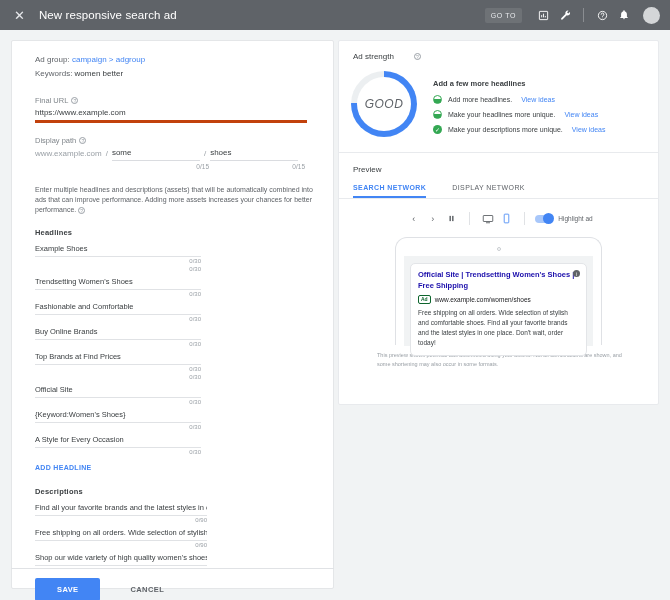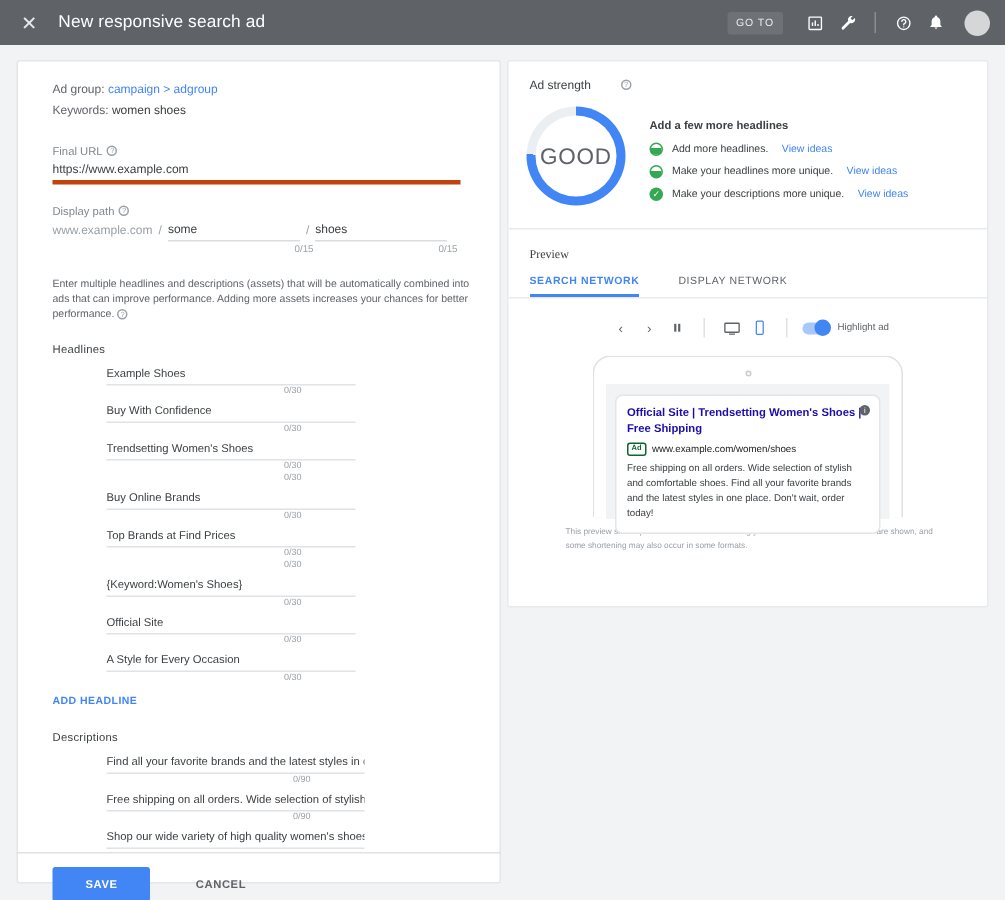--- a/index.html
+++ b/index.html
@@ -86,29 +86,29 @@
   .counter-row { display: flex; font-size: 6.5px; color: #9aa0a6; margin-top: 2px; }
   .cnt1 { width: 174px; text-align: right; }
   .cnt2 { width: 96px; text-align: right; }
 
   .helper-text {
     font-size: 7px; color: #5f6368; line-height: 1.45; margin: 15px 0 0 0;
   }
   .helper-text .qmark { vertical-align: middle; margin-left: 2px; }
 
   .section-head {
-    font-size: 7.5px; font-weight: normal; color: #3c4043;
+    font-size: 7.5px; font-weight: bold; color: #3c4043;
     margin: 13px 0 3px 0; letter-spacing: .2px;
   }
 
   .asset-row { margin-bottom: 0; }
   .asset-input {
     border-bottom: 1px solid #e0e2e5; font-size: 7.5px; color: #3c4043;
     padding: 4px 0 3px 0; cursor: text;
-    white-space: nowrap; overflow: hidden; text-overflow: clip; margin-left: 36px;
+    white-space: nowrap; overflow: hidden; text-overflow: clip;
   }
   .asset-count {
     font-size: 6px; color: #9aa0a6; text-align: right; padding: 1px 0 1px 0;
   }
   .headline-w { width: 166px; }
   .desc-w { width: 172px; }
 
   .add-link {
     font-size: 7px; color: #4285f4; font-weight: bold; letter-spacing: .3px;
     margin-top: 8px; cursor: pointer; display: inline-block;
@@ -123,21 +123,21 @@
 
   .ring-wrap { width: 68px; height: 68px; position: relative; margin: 4px 0 0 2px; }
   .ring {
     width: 66px; height: 66px; border-radius: 50%;
     background: conic-gradient(from 0deg, #4285f4 0deg 272deg, #eceff1 272deg 360deg);
     display: flex; align-items: center; justify-content: center;
   }
   .ring-hole {
     width: 54px; height: 54px; border-radius: 50%; background: #fff;
     display: flex; align-items: center; justify-content: center;
-    font-size: 15px; color: #5f6368; letter-spacing: .5px;
+    font-size: 12px; color: #5f6368; letter-spacing: .5px; font-style: italic;
   }
 
   .as-tips { padding: 12px 0 0 14px; }
   .tips-title { font-size: 7.5px; font-weight: bold; color: #3c4043; margin-bottom: 7px; }
   .tip { display: flex; align-items: center; gap: 6px; margin-bottom: 6px; }
   .tip-txt { font-size: 7px; color: #3c4043; }
   .tip-link { font-size: 7px; color: #4285f4; cursor: pointer; margin-left: 3px; }
   .ic-half {
     width: 9px; height: 9px; border-radius: 50%; flex: 0 0 9px;
     background: linear-gradient(to bottom, #ffffff 0%, #ffffff 42%, #34a853 42%, #34a853 100%);
@@ -145,21 +145,21 @@
   }
   .ic-check {
     width: 9px; height: 9px; border-radius: 50%; flex: 0 0 9px; background: #34a853;
     display: flex; align-items: center; justify-content: center;
     color: #fff; font-size: 6px; line-height: 1;
   }
 
   .as-divider { height: 1px; background: #e8eaed; margin: 12px 0 0 0; }
 
   
-  .pv-title { font-size: 8px; color: #3c4043; padding: 12px 0 0 14px; font-family: Liberation Serif, serif; }
+  .pv-title { font-size: 8px; color: #3c4043; padding: 12px 0 0 14px; }
   .pv-tabs { display: flex; padding: 10px 0 0 14px; border-bottom: 1px solid #e8eaed; }
   .pv-tab {
     font-size: 7px; letter-spacing: .4px; color: #5f6368; padding: 0 0 7px 0;
     margin-right: 26px; cursor: pointer;
   }
   .pv-tab.active { color: #4285f4; font-weight: bold; box-shadow: inset 0 -2px 0 #4285f4; }
 
   .pv-ctrls {
     display: flex; align-items: center; justify-content: center; gap: 0;
     padding: 10px 0 0 0;
@@ -278,21 +278,21 @@
 
     <div class="left-card">
       <div class="left-inner">
 
         <div class="row-line">
           <span class="lbl">Ad group:</span>
           <span class="link-blue">campaign &gt; adgroup</span>
         </div>
         <div class="row-line">
           <span class="lbl">Keywords:</span>
-          <span class="kw-val">women shoes</span>
+          <span class="kw-val">women better</span>
         </div>
 
         <div class="sect-gap"></div>
 
         <div class="field-label">
           <span>Final URL</span>
           <span class="qmark">?</span>
         </div>
         <div class="text-field url-field">https://www.example.com</div>
 
@@ -318,47 +318,47 @@
           <span>Enter multiple headlines and descriptions (assets)  that will be automatically combined into ads that can improve performance. Adding more assets increases your chances for better performance.</span><span class="qmark">?</span>
         </div>
 
         <div class="section-head">Headlines</div>
         <div>
           <div class="asset-row">
             <div class="asset-input headline-w">Example Shoes</div>
             <div class="asset-count headline-w">0/30</div>
           </div>
           <div class="asset-row">
-            <div class="asset-input headline-w">Buy With Confidence</div>
             <div class="asset-count headline-w">0/30</div>
           </div>
           <div class="asset-row">
             <div class="asset-input headline-w">Trendsetting Women's Shoes</div>
             <div class="asset-count headline-w">0/30</div>
           </div>
           <div class="asset-row">
+            <div class="asset-input headline-w">Fashionable and Comfortable</div>
             <div class="asset-count headline-w">0/30</div>
           </div>
           <div class="asset-row">
             <div class="asset-input headline-w">Buy Online Brands</div>
             <div class="asset-count headline-w">0/30</div>
           </div>
           <div class="asset-row">
             <div class="asset-input headline-w">Top Brands at Find Prices</div>
             <div class="asset-count headline-w">0/30</div>
           </div>
           <div class="asset-row">
             <div class="asset-count headline-w">0/30</div>
           </div>
           <div class="asset-row">
+            <div class="asset-input headline-w">Official Site</div>
+            <div class="asset-count headline-w">0/30</div>
+          </div>
+          <div class="asset-row">
             <div class="asset-input headline-w">{Keyword:Women's Shoes}</div>
-            <div class="asset-count headline-w">0/30</div>
-          </div>
-          <div class="asset-row">
-            <div class="asset-input headline-w">Official Site</div>
             <div class="asset-count headline-w">0/30</div>
           </div>
           <div class="asset-row">
             <div class="asset-input headline-w">A Style for Every Occasion</div>
             <div class="asset-count headline-w">0/30</div>
           </div>
         </div>
         <div class="add-link">ADD HEADLINE</div>
 
         <div class="section-head">Descriptions</div>

